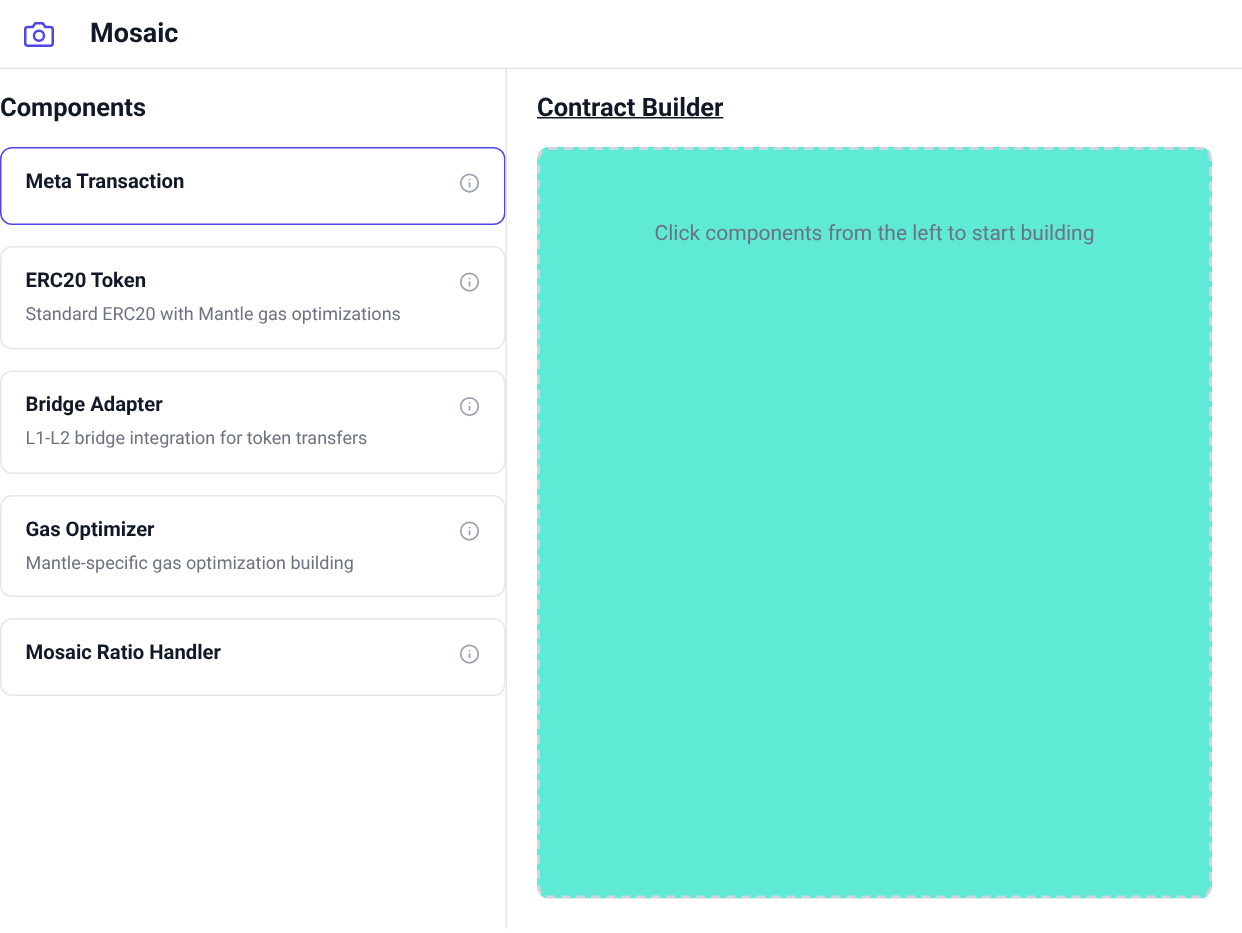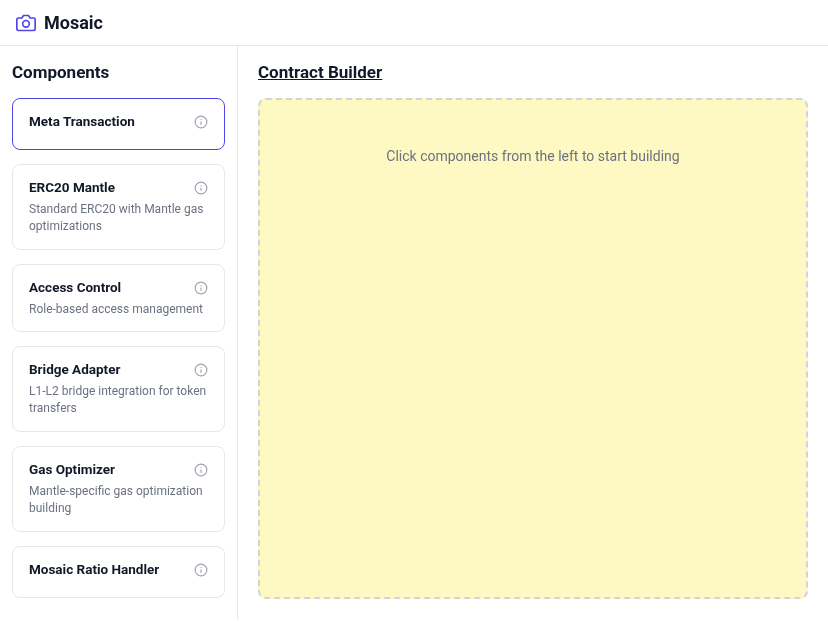--- a/index.html
+++ b/index.html
@@ -13,40 +13,40 @@
       color: #111827;
       width: 828px;
       height: 622px;
       overflow: hidden;
     }
     .header {
       display: flex;
       align-items: center;
       padding: 12px 16px;
       border-bottom: 1px solid #e5e7eb;
-      gap: 8px;
+      gap: 24px;
     }
     .logo-icon {
       width: 20px;
       height: 20px;
       color: #4f46e5;
     }
     .app-title {
       font-size: 18px;
       font-weight: 700;
       color: #111827;
     }
     .main {
       display: flex;
       height: calc(100% - 49px);
     }
     .sidebar {
-      width: 238px;
+      width: 338px;
       border-right: 1px solid #e5e7eb;
-      padding: 16px 12px;
+      padding: 16px 0;
       overflow-y: auto;
     }
     .sidebar-title {
       font-size: 17px;
       font-weight: 700;
       margin-bottom: 16px;
       color: #111827;
     }
     .component-card {
       border: 1px solid #e5e7eb;
@@ -88,21 +88,21 @@
     .content-title {
       font-size: 17px;
       font-weight: 700;
       margin-bottom: 16px;
       color: #111827;
       text-decoration: underline;
     }
     .builder-area {
       border: 2px dashed #d1d5db;
       border-radius: 8px;
-      background: #fef9c3;
+      background: #5eead4;
       height: calc(100% - 40px);
       display: flex;
       align-items: flex-start;
       justify-content: center;
       padding-top: 48px;
     }
     .builder-hint {
       font-size: 14px;
       color: #6b7280;
     }
@@ -129,39 +129,28 @@
             <div class="component-title">Meta Transaction</div>
             <span class="info-icon"><svg viewBox="0 0 24 24" fill="none" stroke="currentColor" stroke-width="2" stroke-linecap="round" stroke-linejoin="round">
                 <circle cx="12" cy="12" r="10"></circle>
                 <line x1="12" y1="16" x2="12" y2="12"></line>
                 <line x1="12" y1="8" x2="12.01" y2="8"></line>
               </svg></span>
           </div>
         </div>
         <div class="component-card">
           <div class="component-card-head">
-            <div class="component-title">ERC20 Mantle</div>
+            <div class="component-title">ERC20 Token</div>
             <span class="info-icon"><svg viewBox="0 0 24 24" fill="none" stroke="currentColor" stroke-width="2" stroke-linecap="round" stroke-linejoin="round">
                 <circle cx="12" cy="12" r="10"></circle>
                 <line x1="12" y1="16" x2="12" y2="12"></line>
                 <line x1="12" y1="8" x2="12.01" y2="8"></line>
               </svg></span>
           </div>
           <div class="component-desc">Standard ERC20 with Mantle gas optimizations</div>
-        </div>
-        <div class="component-card">
-          <div class="component-card-head">
-            <div class="component-title">Access Control</div>
-            <span class="info-icon"><svg viewBox="0 0 24 24" fill="none" stroke="currentColor" stroke-width="2" stroke-linecap="round" stroke-linejoin="round">
-                <circle cx="12" cy="12" r="10"></circle>
-                <line x1="12" y1="16" x2="12" y2="12"></line>
-                <line x1="12" y1="8" x2="12.01" y2="8"></line>
-              </svg></span>
-          </div>
-          <div class="component-desc">Role-based access management</div>
         </div>
         <div class="component-card">
           <div class="component-card-head">
             <div class="component-title">Bridge Adapter</div>
             <span class="info-icon"><svg viewBox="0 0 24 24" fill="none" stroke="currentColor" stroke-width="2" stroke-linecap="round" stroke-linejoin="round">
                 <circle cx="12" cy="12" r="10"></circle>
                 <line x1="12" y1="16" x2="12" y2="12"></line>
                 <line x1="12" y1="8" x2="12.01" y2="8"></line>
               </svg></span>
           </div>

